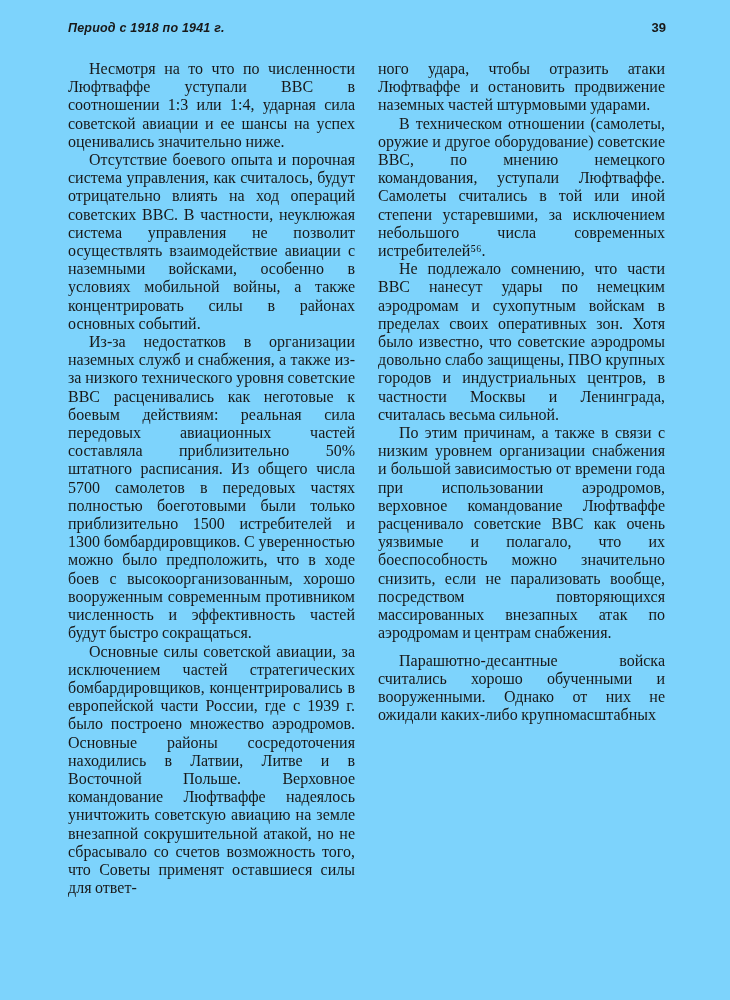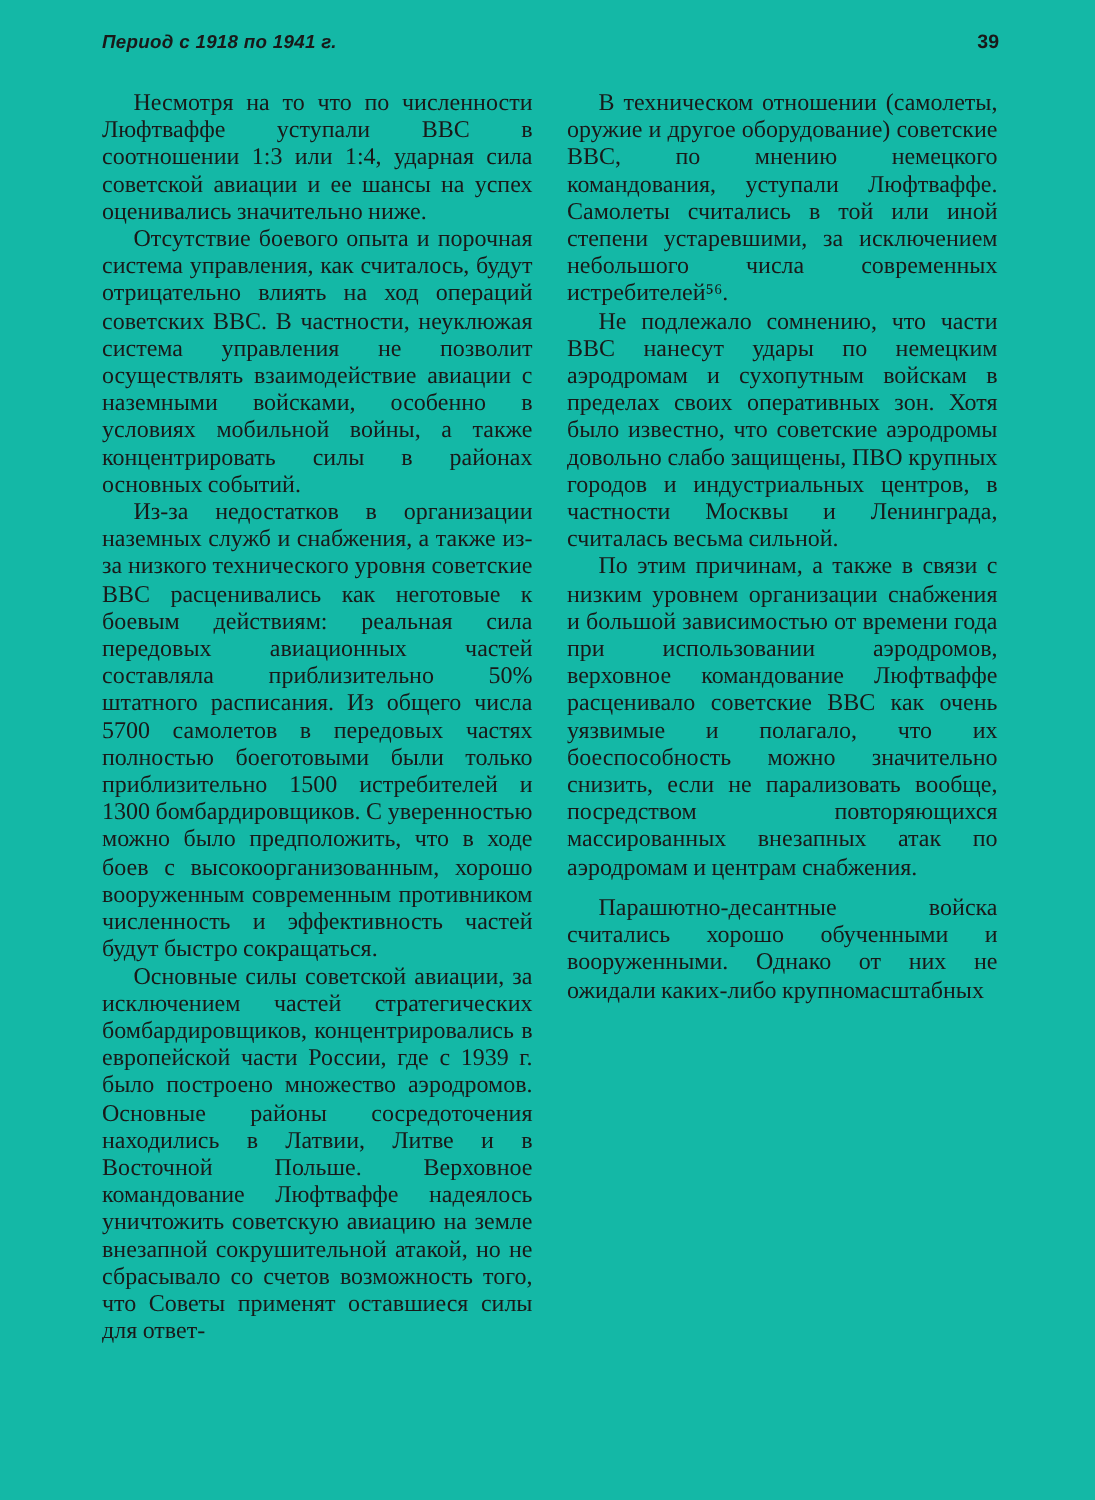--- a/index.html
+++ b/index.html
@@ -5,21 +5,21 @@
   html, body {
     margin: 0;
     padding: 0;
     background: #e8e8e8;
   }
   .page {
     position: relative;
     width: 730px;
     height: 1000px;
     margin: 0 auto;
-    background: #14b8a6;
+    background: #7dd3fc;
     color: #191919;
     overflow: hidden;
     box-sizing: border-box;
     font-family: "Liberation Serif", "DejaVu Serif", serif;
   }
   .running-header {
     position: absolute;
     top: 20px;
     left: 68px;
     right: 64px;
@@ -81,20 +81,21 @@
   <div class="body-columns">
 
     <div class="column">
       <p>Несмотря на то что по численности Люфтваффе уступали ВВС в соотношении 1:3 или 1:4, ударная сила советской авиации и ее шансы на успех оценивались значительно ниже.</p>
       <p>Отсутствие боевого опыта и порочная система управления, как считалось, будут отрицательно влиять на ход операций советских ВВС. В частности, неуклюжая система управления не позволит осуществлять взаимодействие авиации с наземными войсками, особенно в условиях мобильной войны, а также концентрировать силы в районах основных событий.</p>
       <p>Из-за недостатков в организации наземных служб и снабжения, а также из-за низкого технического уровня советские ВВС расценивались как неготовые к боевым действиям: реальная сила передовых авиационных частей составляла приблизительно 50% штатного расписания. Из общего числа 5700 самолетов в передовых частях полностью боеготовыми были только приблизительно 1500 истребителей и 1300 бомбардировщиков. С уверенностью можно было предположить, что в ходе боев с высокоорганизованным, хорошо вооруженным современным противником численность и эффективность частей будут быстро сокращаться.</p>
       <p>Основные силы советской авиации, за исключением частей стратегических бомбардировщиков, концентрировались в европейской части России, где с 1939 г. было построено множество аэродромов. Основные районы сосредоточения находились в Латвии, Литве и в Восточной Польше. Верховное командование Люфтваффе надеялось уничтожить советскую авиацию на земле внезапной сокрушительной атакой, но не сбрасывало со счетов возможность того, что Советы применят оставшиеся силы для ответ-</p>
     </div>
 
     <div class="column">
+      <p class="continuation">ного удара, чтобы отразить атаки Люфтваффе и остановить продвижение наземных частей штурмовыми ударами.</p>
       <p>В техническом отношении (самолеты, оружие и другое оборудование) советские ВВС, по мнению немецкого командования, уступали Люфтваффе. Самолеты считались в той или иной степени устаревшими, за исключением небольшого числа современных истребителей⁵⁶.</p>
       <p>Не подлежало сомнению, что части ВВС нанесут удары по немецким аэродромам и сухопутным войскам в пределах своих оперативных зон. Хотя было известно, что советские аэродромы довольно слабо защищены, ПВО крупных городов и индустриальных центров, в частности Москвы и Ленинграда, считалась весьма сильной.</p>
       <p>По этим причинам, а также в связи с низким уровнем организации снабжения и большой зависимостью от времени года при использовании аэродромов, верховное командование Люфтваффе расценивало советские ВВС как очень уязвимые и полагало, что их боеспособность можно значительно снизить, если не парализовать вообще, посредством повторяющихся массированных внезапных атак по аэродромам и центрам снабжения.</p>
       <p class="gap-before">Парашютно-десантные войска считались хорошо обученными и вооруженными. Однако от них не ожидали каких-либо крупномасштабных</p>
     </div>
 
   </div>
 
 </div>
 

